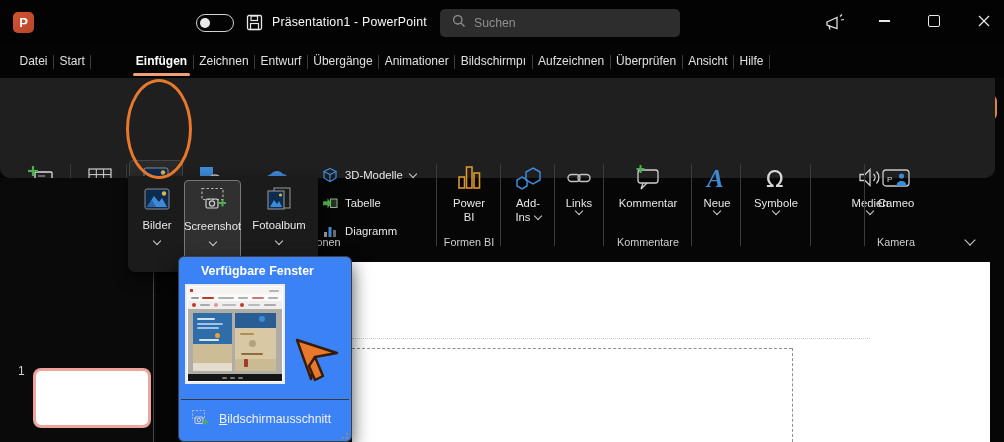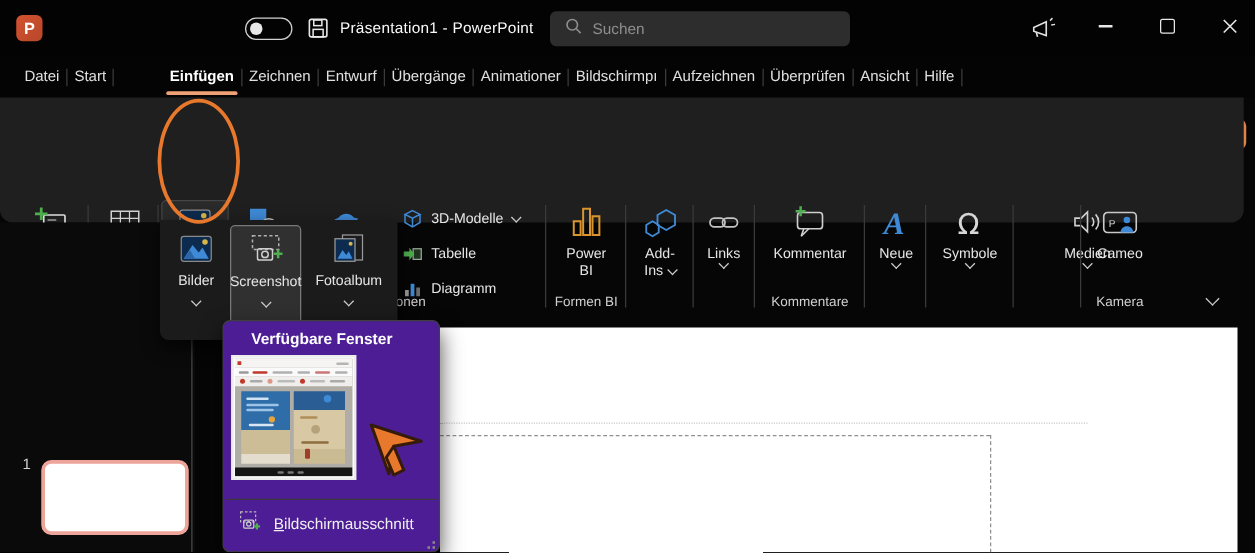--- a/index.html
+++ b/index.html
@@ -57,21 +57,21 @@
   .ph-dot{position:absolute;border-top:1px dotted #c9c9c9;}
   .ph-dash-h{position:absolute;border-top:1px dashed #8f8f8f;}
   .ph-dash-v{position:absolute;border-left:1px dashed #8f8f8f;}
   
   #dropdown{left:128px;top:176px;width:190px;height:96px;background:#1b1b1b;border-radius:0 0 7px 7px;
     box-shadow:0 6px 14px rgba(0,0,0,.65);z-index:30;}
   .dbtn{position:absolute;top:4px;height:88px;display:flex;flex-direction:column;align-items:center;justify-content:flex-start;border-radius:4px;box-sizing:border-box;}
   .dbtn .ricon{height:38px;}
   #drop-screenshot{background:#303030;border:1px solid #787878;}
   
-  #flyout{left:178px;top:256px;width:174px;height:186px;background:#4c1d95;border:1px solid #3f3f3f;border-radius:6px;
+  #flyout{left:178px;top:256px;width:174px;height:186px;background:#3b82f6;border:1px solid #3f3f3f;border-radius:6px;
     box-shadow:0 8px 18px rgba(0,0,0,.7);z-index:50;box-sizing:border-box;}
   #flyout-title{position:absolute;left:22px;top:7px;font-size:12.4px;font-weight:bold;color:#fff;}
   #window-tile{position:absolute;left:6px;top:27px;width:100px;height:100px;background:#fff;border:2px solid #ececec;box-sizing:border-box;}
   #tw{position:absolute;left:1px;top:1px;width:94px;height:94px;background:#b0aca6;overflow:hidden;}
   .tw-row{position:absolute;left:0;width:94px;}
   #tw-title{top:0;height:7px;background:#f5f4f2;}
   #tw-bar1{top:7px;height:7px;background:#fbfafa;}
   #tw-bar2{top:14px;height:8px;background:#f0eeec;}
   #tw-bottom{bottom:0;height:7px;background:#151515;}
   .dash{position:absolute;height:2px;border-radius:1px;}

